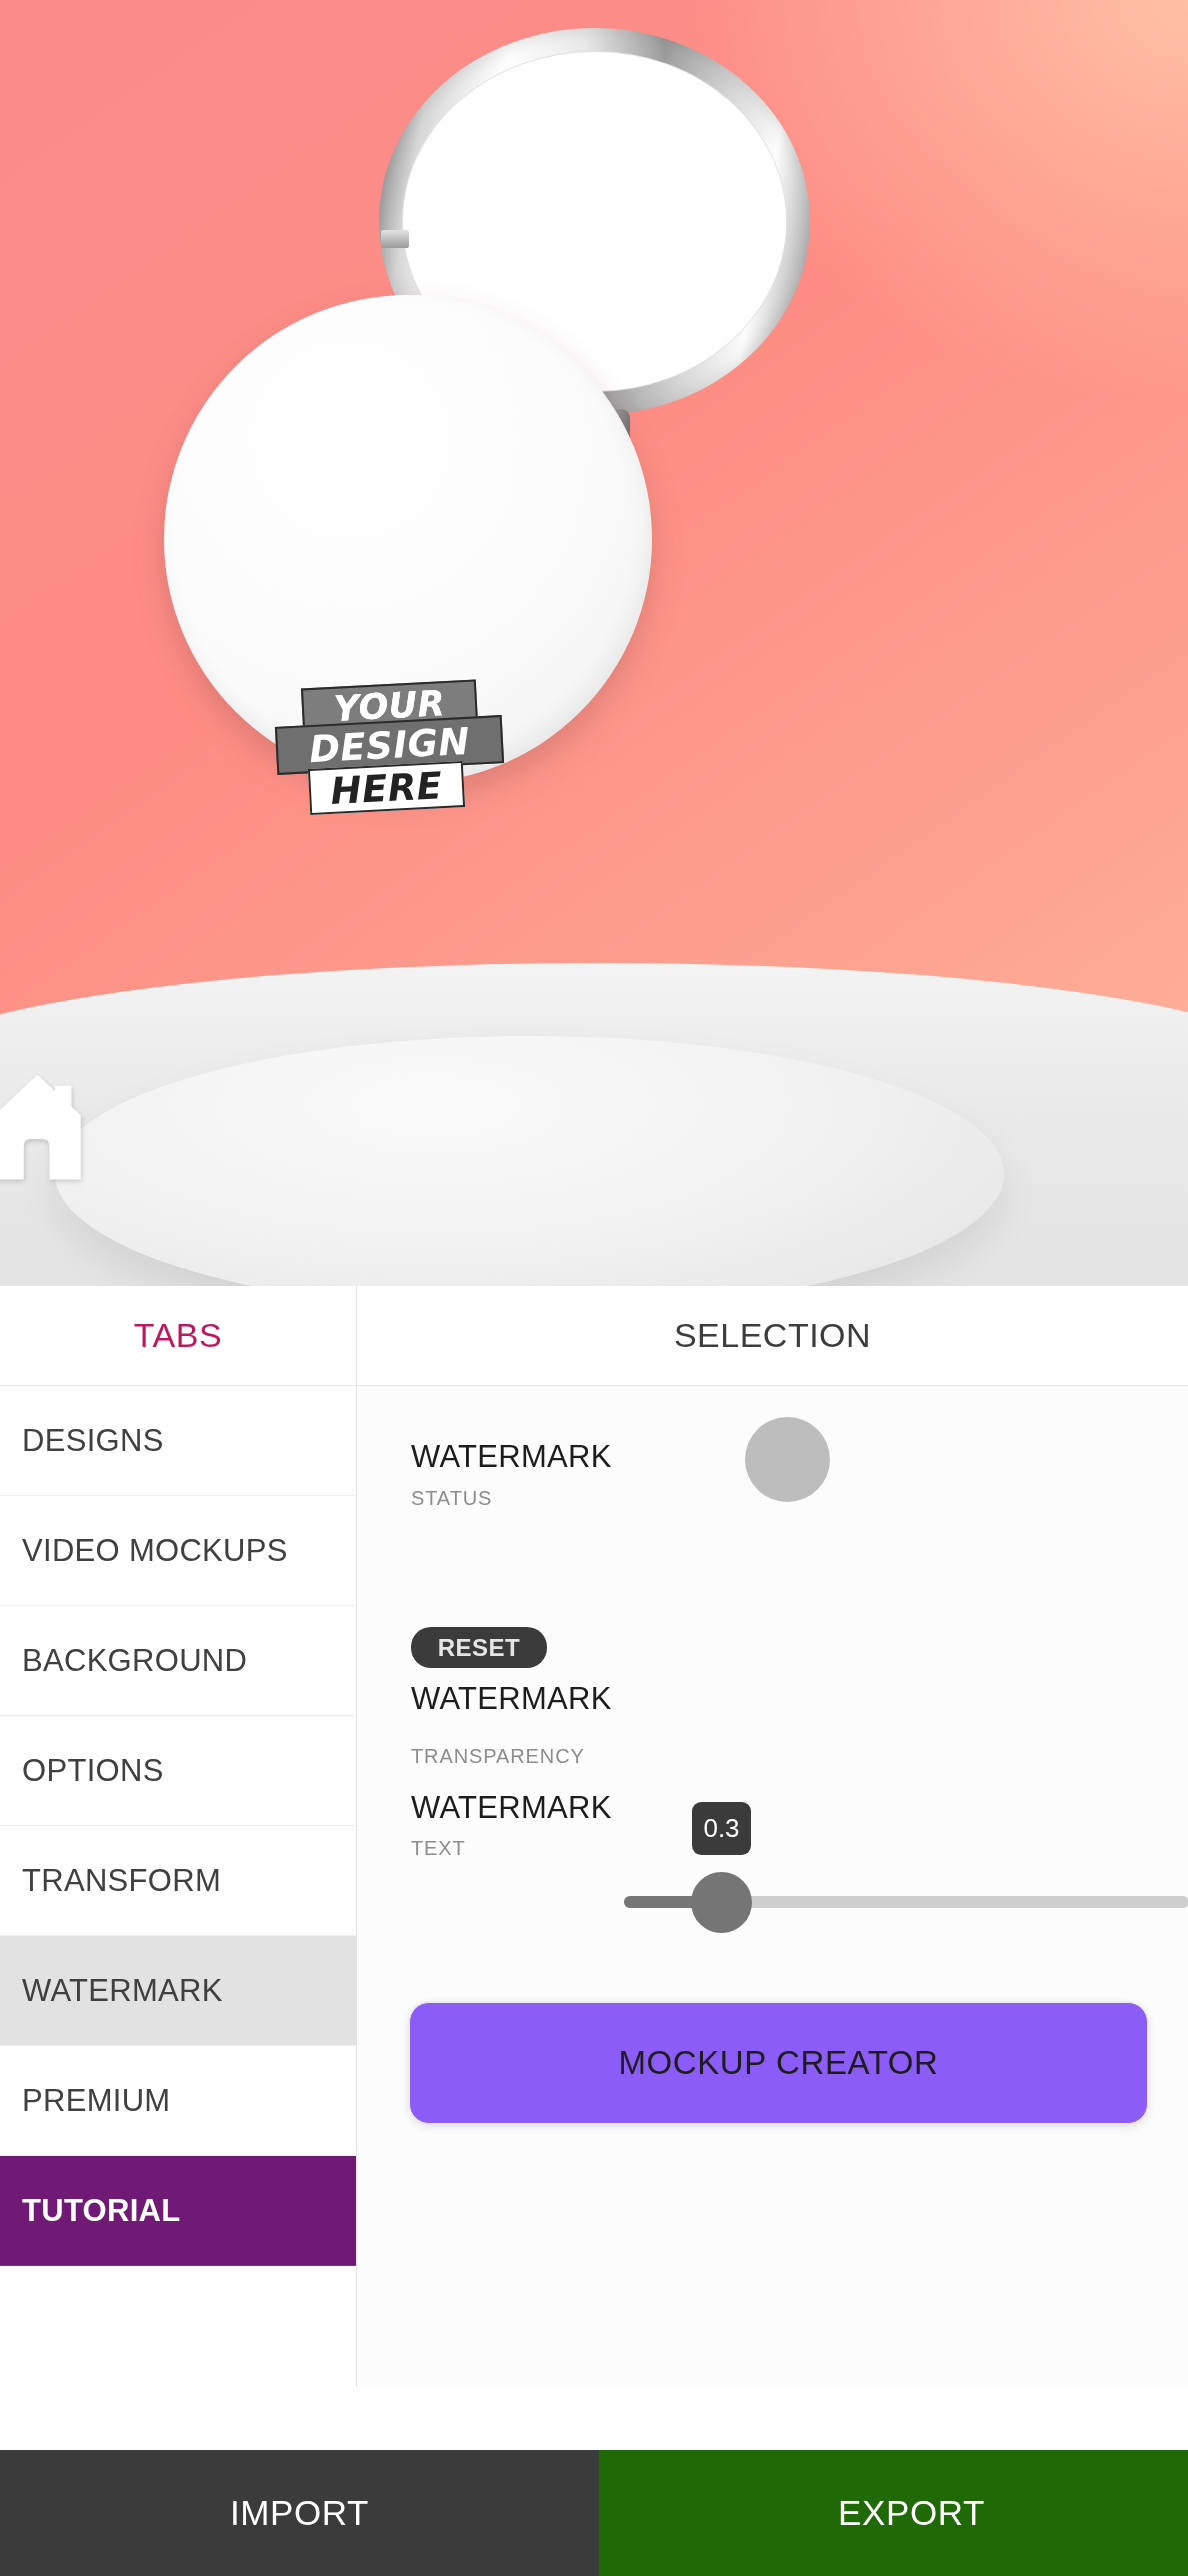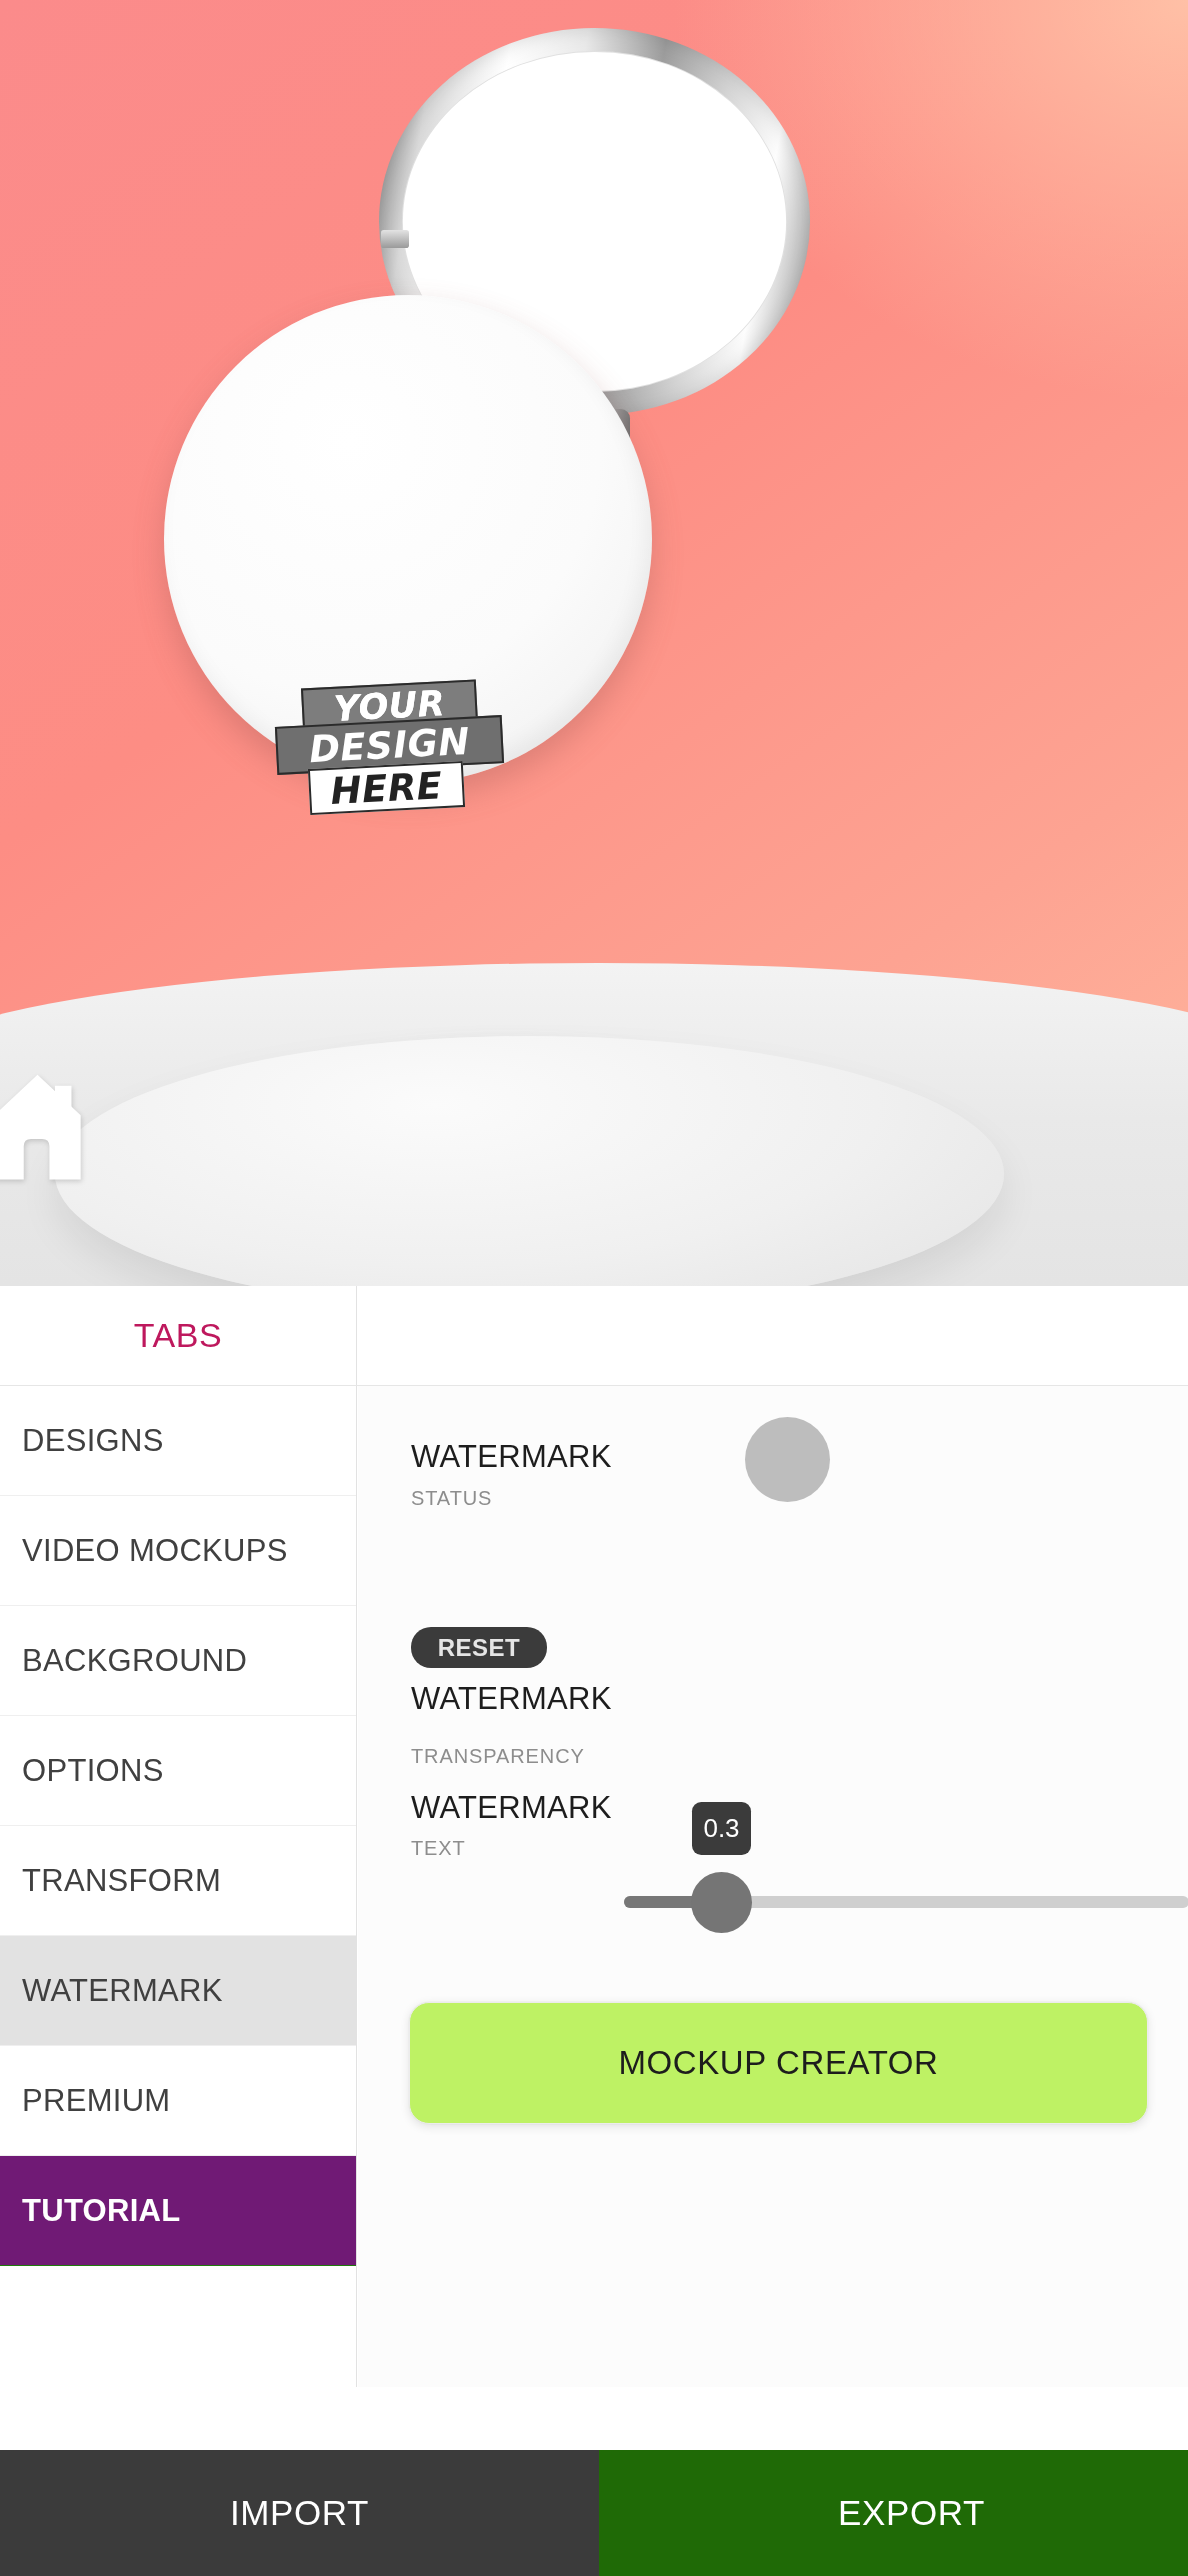--- a/index.html
+++ b/index.html
@@ -194,21 +194,21 @@
   .slider-bubble {
     position:absolute; left:67px; top:416px; width:59px; height:53px;
     border-radius:9.2px; background:#3b3b3b;
     display:flex; align-items:center; justify-content:center;
     color:#fff; font-size:26px;
   }
 
   
   .creator-btn {
     position:absolute; left:51px; top:616px; width:739px; height:122px;
-    border-radius:20px; background:#bef264;
+    border-radius:20px; background:#8b5cf6;
     border:0.9px solid #ececec;
     box-shadow:0 2.8px 9.2px rgba(0,0,0,.10), 0 0 0 0.9px rgba(0,0,0,.02);
     display:flex; align-items:center; justify-content:center;
     font-size:33px; color:#1d1d1d; letter-spacing:0.6px;
   }
 
   
   .bottom-bar {
     position:absolute; left:0; bottom:0; width:1188px; height:126px;
     display:flex;
@@ -251,20 +251,21 @@
     <div class="podium-top"></div>
 
     <svg class="home-icon" viewBox="0 0 110 140">
       <path d="M8 62 L55 18 L102 62 L102 132 L68 132 L68 96 Q68 88 60 88 L48 88 Q40 88 40 96 L40 132 L8 132 Z" fill="#ffffff"></path>
       <rect x="74" y="30" width="18" height="30" fill="#ffffff"></rect>
     </svg>
   </div>
 
   <div class="panel-head">
     <div class="head-tabs">TABS</div>
+    <div class="head-selection">SELECTION</div>
   </div>
 
   <div class="sidebar">
     <div class="side-item">
       <span>DESIGNS</span>
     </div>
     <div class="side-item">
       <span>VIDEO MOCKUPS</span>
     </div>
     <div class="side-item">

